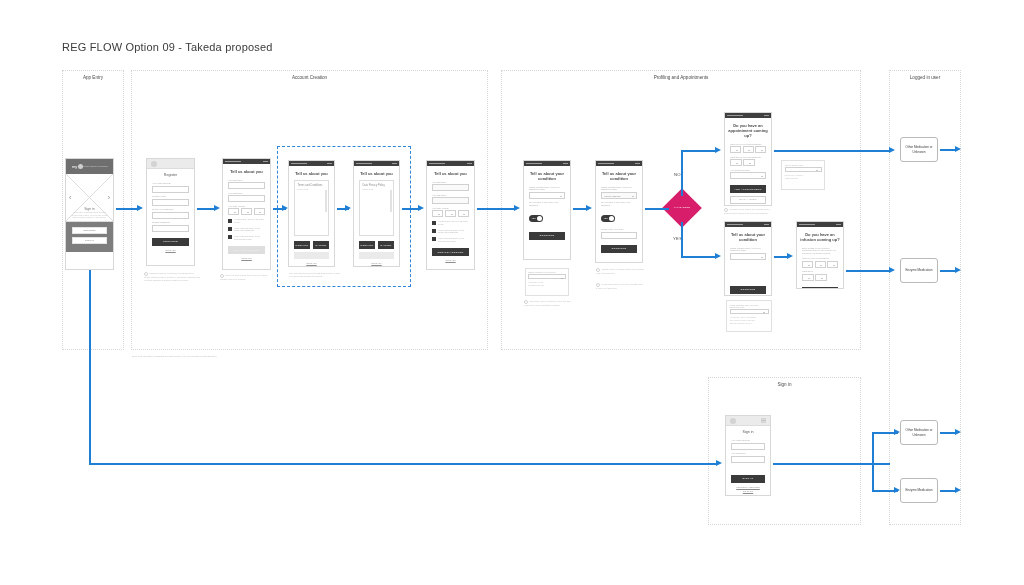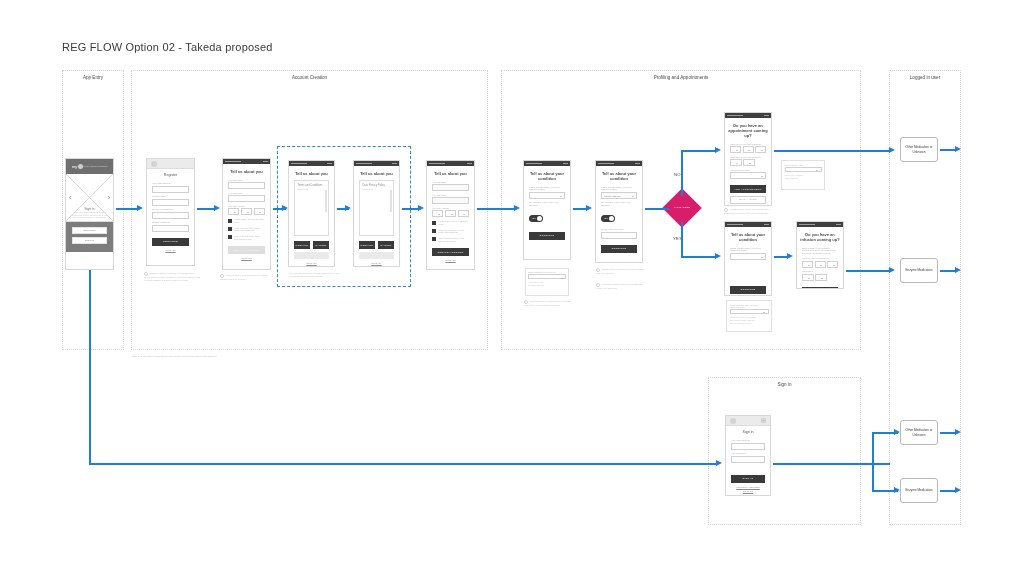--- a/index.html
+++ b/index.html
@@ -199,21 +199,21 @@
   }
   .small-note-box {
     position: absolute; border: .5px solid #e0e0e0; background: #fff;
   }
 </style>
 </head>
 <body>
 
 <div id="canvas">
 
-  <div class="page-title">REG FLOW Option 02 - Takeda proposed</div>
+  <div class="page-title">REG FLOW Option 09 - Takeda proposed</div>
 
   <div class="lane" style="left:62px; top:70px; width:62px; height:280px;">
     <div class="lane-label">App Entry</div>
   </div>
 
   <div class="lane" style="left:131px; top:70px; width:357px; height:280px;">
     <div class="lane-label">Account Creation</div>
   </div>
 
   <div class="lane" style="left:501px; top:70px; width:360px; height:280px;">

